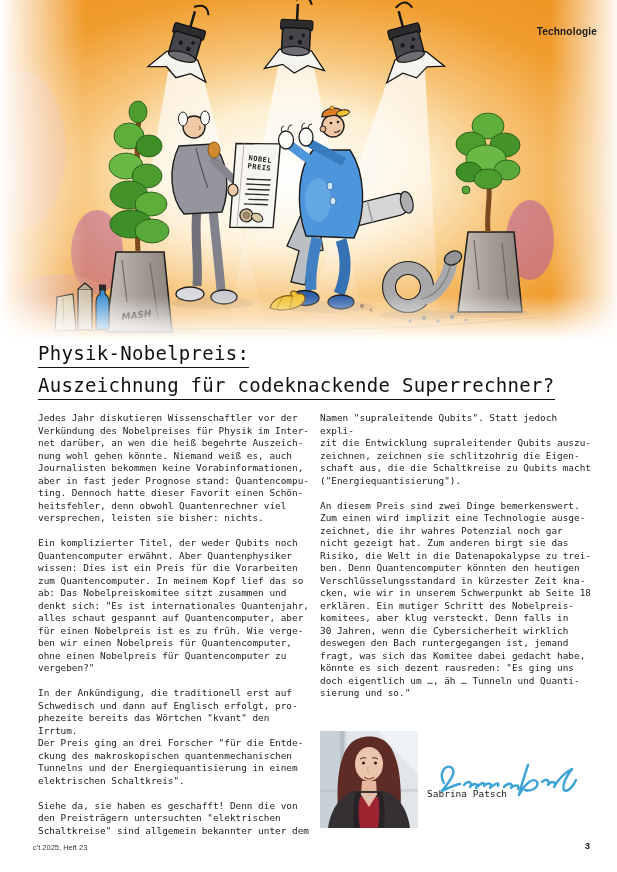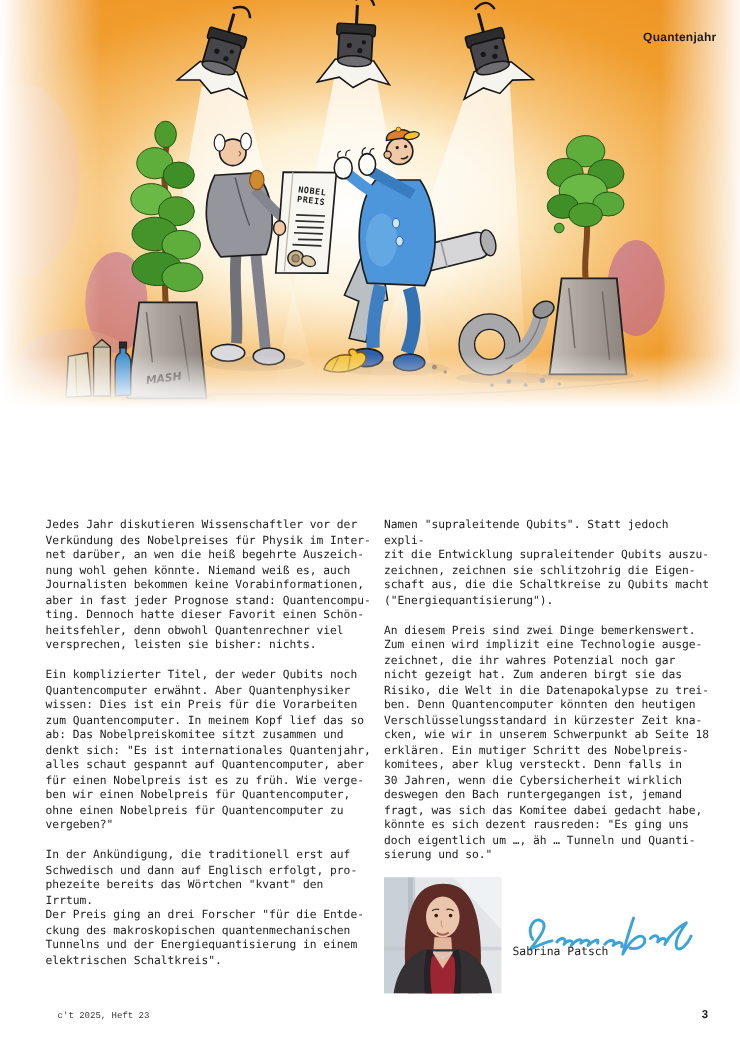--- a/index.html
+++ b/index.html
@@ -4,28 +4,28 @@
 <style>
   html,body{margin:0;padding:0;background:#fff;}
   .page{position:relative;width:617px;height:872px;background:#ffffff;overflow:hidden;
         font-family:"DejaVu Sans Mono",monospace;color:#1f1f1f;}
   .illustration{position:absolute;left:0;top:0;}
   .standpunkt{position:absolute;top:26px;right:20px;font-family:"Liberation Sans",sans-serif;
               font-weight:bold;font-size:10px;letter-spacing:0.2px;color:#1a1a1a;}
   .headline{position:absolute;left:38px;top:342px;}
   .headline-line{display:table;font-size:19px;letter-spacing:0.3px;color:#111;
                  border-bottom:1.5px solid #111;padding-bottom:3px;margin:0 0 6px 0;white-space:nowrap;}
-  .col{position:absolute;top:412px;width:273px;font-size:9.4px;line-height:12.5px;color:#222;margin-top:20px;}
+  .col{position:absolute;top:412px;width:273px;font-size:9.4px;line-height:12.5px;color:#222;}
   .col p{margin:0 0 12.5px 0;white-space:pre-line;}
   .col-left{left:38px;}
   .col-right{left:320px;}
   .photo{position:absolute;left:320px;top:731px;}
   .signature{position:absolute;left:430px;top:757px;}
   .author-name{position:absolute;left:427px;top:788px;font-size:9.5px;color:#222;}
-  .footer-left{position:absolute;left:48px;top:843px;font-family:Liberation Mono, monospace;
+  .footer-left{position:absolute;left:33px;top:843px;font-family:Liberation Sans, sans-serif;
                font-size:7.5px;color:#3a3a3a;}
   .page-num{position:absolute;right:27px;top:840px;font-family:"Liberation Sans",sans-serif;
             font-weight:bold;font-size:9.5px;color:#1a1a1a;}
 </style>
 </head>
 <body>
 
 <div class="page">
 
   <svg class="illustration" width="617" height="340" viewBox="0 0 617 340">
@@ -231,22 +231,26 @@
 
     <path d="M92,331 Q200,327 300,329 T540,317" stroke="#6d5138" stroke-width="1.2" fill="none" opacity="0.35"></path>
     <circle cx="362" cy="306" r="2" fill="#4a3a28" opacity="0.6"></circle>
     <circle cx="371" cy="310" r="1.5" fill="#4a3a28" opacity="0.6"></circle>
 
     <rect x="0" y="0" width="85" height="340" fill="url(#fadeL)"></rect>
     <rect x="550" y="0" width="67" height="340" fill="url(#fadeR)"></rect>
     <rect x="0" y="295" width="617" height="45" fill="url(#fadeB)"></rect>
   </svg>
 
-  <div class="standpunkt">Quantenjahr</div>
-
+  <div class="standpunkt">Technologie</div>
+
+  <div class="headline">
+    <div class="headline-line">Physik-Nobelpreis:</div>
+    <div class="headline-line">Auszeichnung für codeknackende Superrechner?</div>
+  </div>
 
   <div class="col col-left">
     <p>Jedes Jahr diskutieren Wissenschaftler vor der
 Verkündung des Nobelpreises für Physik im Inter-
 net darüber, an wen die heiß begehrte Auszeich-
 nung wohl gehen könnte. Niemand weiß es, auch
 Journalisten bekommen keine Vorabinformationen,
 aber in fast jeder Prognose stand: Quantencompu-
 ting. Dennoch hatte dieser Favorit einen Schön-
 heitsfehler, denn obwohl Quantenrechner viel
@@ -262,20 +266,23 @@
 ben wir einen Nobelpreis für Quantencomputer,
 ohne einen Nobelpreis für Quantencomputer zu
 vergeben?"</p>
     <p>In der Ankündigung, die traditionell erst auf
 Schwedisch und dann auf Englisch erfolgt, pro-
 phezeite bereits das Wörtchen "kvant" den Irrtum.
 Der Preis ging an drei Forscher "für die Entde-
 ckung des makroskopischen quantenmechanischen
 Tunnelns und der Energiequantisierung in einem
 elektrischen Schaltkreis".</p>
+    <p>Siehe da, sie haben es geschafft! Denn die von
+den Preisträgern untersuchten "elektrischen
+Schaltkreise" sind allgemein bekannter unter dem</p>
   </div>
 
   <div class="col col-right">
     <p>Namen "supraleitende Qubits". Statt jedoch expli-
 zit die Entwicklung supraleitender Qubits auszu-
 zeichnen, zeichnen sie schlitzohrig die Eigen-
 schaft aus, die die Schaltkreise zu Qubits macht
 ("Energiequantisierung").</p>
     <p>An diesem Preis sind zwei Dinge bemerkenswert.
 Zum einen wird implizit eine Technologie ausge-

